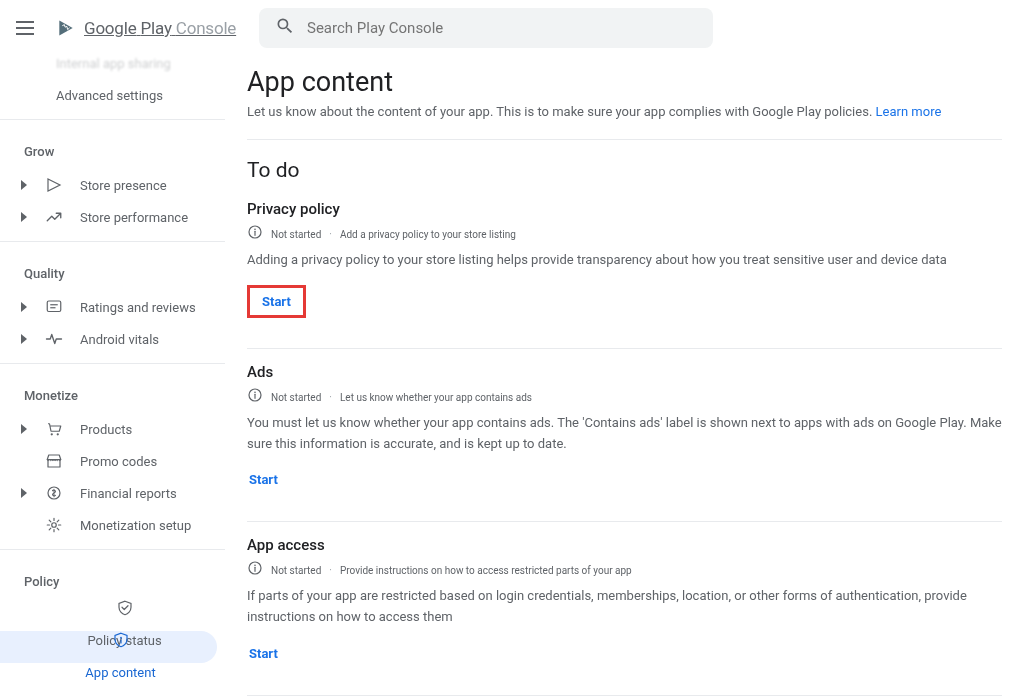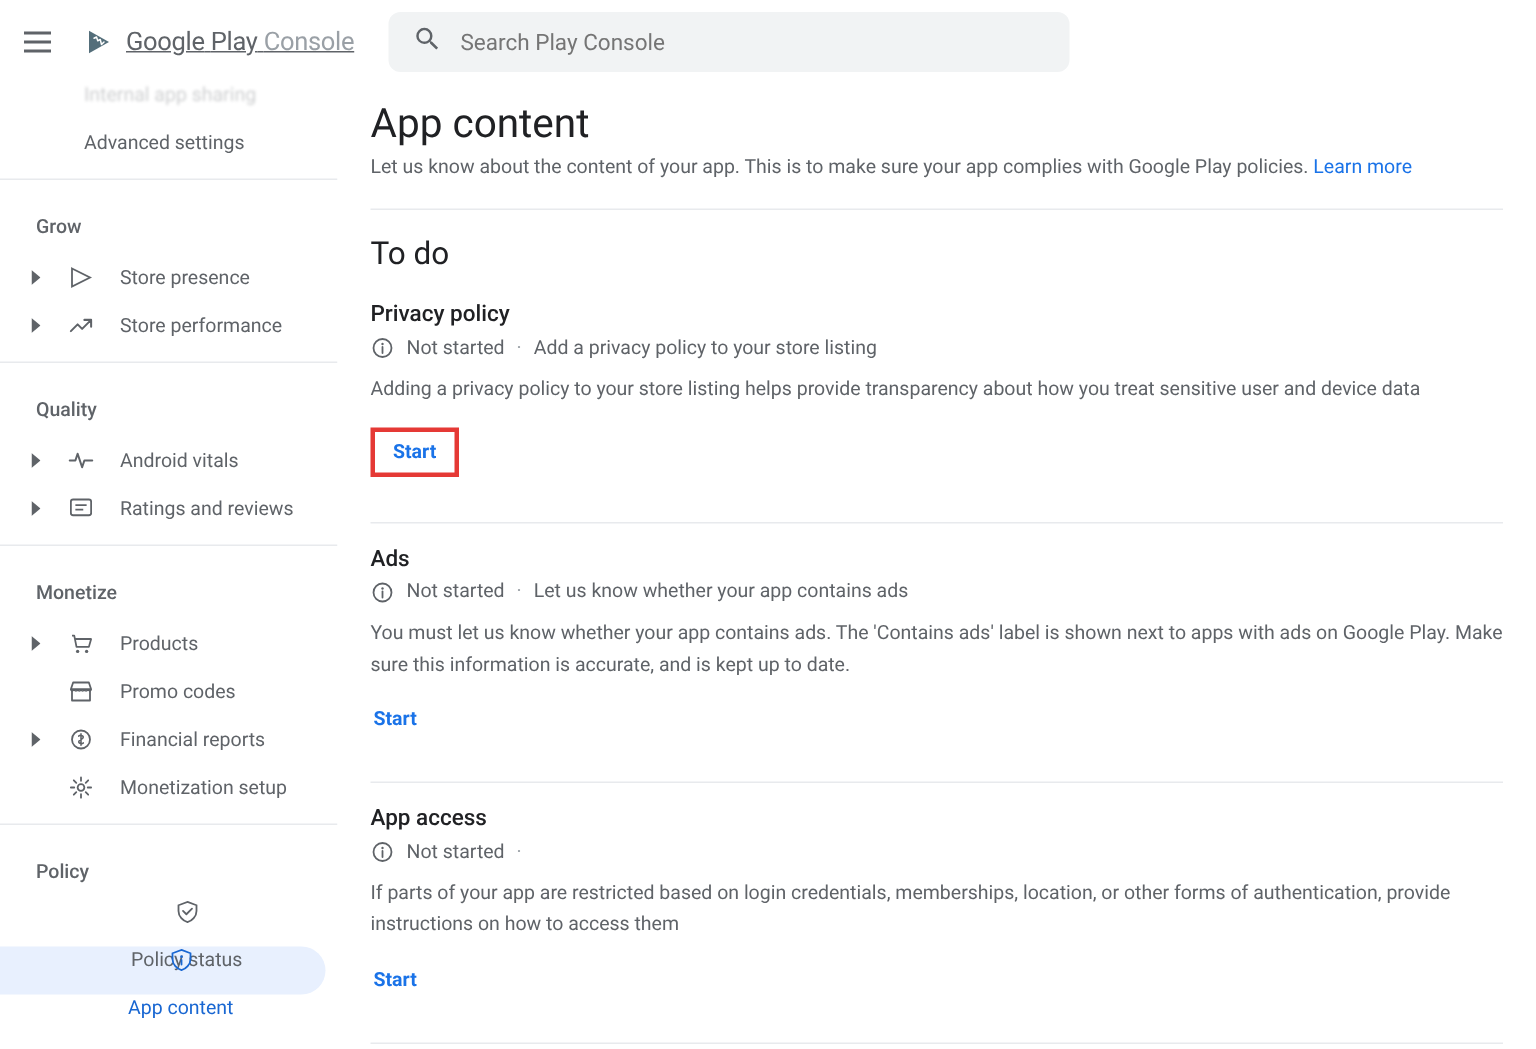--- a/index.html
+++ b/index.html
@@ -32,21 +32,21 @@
 .side-item.active .row-icon svg { fill: #1967d2; }
 .side-item.policy-row { padding-left: 24px; gap: 16px; flex-direction: column; }
 .main { flex: 1; padding: 0 22px 0 22px; overflow-y: hidden; }
 .page-title { font-size: 27px; font-weight: 400; color: #202124; margin-top: 10px; margin-bottom: 6px; letter-spacing: 0; }
 .page-sub { font-size: 13px; color: #5f6368; margin-bottom: 20px; }
 .page-sub a { color: #1a73e8; text-decoration: none; }
 .hr { height: 1px; background: #e8eaed; margin: 12px 0 18px 0; }
 .section-title { font-size: 21px; font-weight: 400; color: #202124; margin: 12px 0 18px 0; }
 .card { padding-bottom: 16px; }
 .card-title { font-size: 15px; font-weight: 500; color: #202124; margin-bottom: 6px; }
-.status-row { display: flex; align-items: center; gap: 8px; font-size: 13px; color: #5f6368; margin-bottom: 10px; }
+.status-row { display: flex; align-items: flex-end; gap: 8px; font-size: 10px; color: #5f6368; margin-bottom: 10px; }
 .status-row .info-icon svg { width: 16px; height: 16px; fill: #5f6368; display: block; }
 .status-row .dot { color: #9aa0a6; }
 .card-desc { font-size: 13px; color: #5f6368; line-height: 1.6; margin-bottom: 14px; }
 .start-link { font-size: 13px; color: #1a73e8; font-weight: 700; cursor: pointer; display: inline-block; padding: 4px 2px; }
 .highlight-box { border: 3px solid #e53935; padding: 2px 10px; display: inline-block; }
 .card-hr { height: 1px; background: #e8eaed; margin: 14px 0; }
 </style>
 </head>
 <body>
 
@@ -113,39 +113,39 @@
     <div class="side-divider"></div>
     <div class="side-heading">Quality</div>
     <div class="side-item lvl2 icon-row">
       <span class="chev">
           <svg viewBox="0 0 6 10">
             <path d="M0 0 L6 5 L0 10 Z"></path>
           </svg>
         </span>
       <span class="row-icon">
           <svg viewBox="0 0 24 24">
-            <path d="M2 12 H7 L9 6 L13 18 L15 12 H22" fill="none" stroke="#5f6368" stroke-width="1.8" stroke-linecap="round" stroke-linejoin="round"></path>
-          </svg>
-        </span>
-      <span>Android vitals</span>
-    </div>
-    <div class="side-item lvl2 icon-row">
-      <span class="chev">
-          <svg viewBox="0 0 6 10">
-            <path d="M0 0 L6 5 L0 10 Z"></path>
-          </svg>
-        </span>
-      <span class="row-icon">
-          <svg viewBox="0 0 24 24">
             <rect x="3" y="4" width="18" height="14" rx="2" fill="none" stroke="#5f6368" stroke-width="1.6"></rect>
             <line x1="7" y1="9" x2="17" y2="9" stroke="#5f6368" stroke-width="1.6"></line>
             <line x1="7" y1="13" x2="14" y2="13" stroke="#5f6368" stroke-width="1.6"></line>
           </svg>
         </span>
       <span>Ratings and reviews</span>
+    </div>
+    <div class="side-item lvl2 icon-row">
+      <span class="chev">
+          <svg viewBox="0 0 6 10">
+            <path d="M0 0 L6 5 L0 10 Z"></path>
+          </svg>
+        </span>
+      <span class="row-icon">
+          <svg viewBox="0 0 24 24">
+            <path d="M2 12 H7 L9 6 L13 18 L15 12 H22" fill="none" stroke="#5f6368" stroke-width="1.8" stroke-linecap="round" stroke-linejoin="round"></path>
+          </svg>
+        </span>
+      <span>Android vitals</span>
     </div>
     <div class="side-divider"></div>
     <div class="side-heading">Monetize</div>
     <div class="side-item lvl2 icon-row">
       <span class="chev">
           <svg viewBox="0 0 6 10">
             <path d="M0 0 L6 5 L0 10 Z"></path>
           </svg>
         </span>
       <span class="row-icon">
@@ -272,20 +272,21 @@
       <div class="status-row">
         <span class="info-icon">
             <svg viewBox="0 0 24 24">
               <circle cx="12" cy="12" r="9" fill="none" stroke="#5f6368" stroke-width="1.8"></circle>
               <circle cx="12" cy="8" r="1.2" fill="#5f6368"></circle>
               <line x1="12" y1="11" x2="12" y2="17" stroke="#5f6368" stroke-width="1.8" stroke-linecap="round"></line>
             </svg>
           </span>
         <span>Not started</span>
         <span class="dot">·</span>
+        <span>Provide instructions on how to access restricted parts of your app</span>
       </div>
       <div class="card-desc">If parts of your app are restricted based on login credentials, memberships, location, or other forms of authentication, provide instructions on how to access them</div>
       <span class="start-link">Start</span>
     </div>
     <div class="card-hr"></div>
 
   </div>
 </div>
 
 </body></html>

